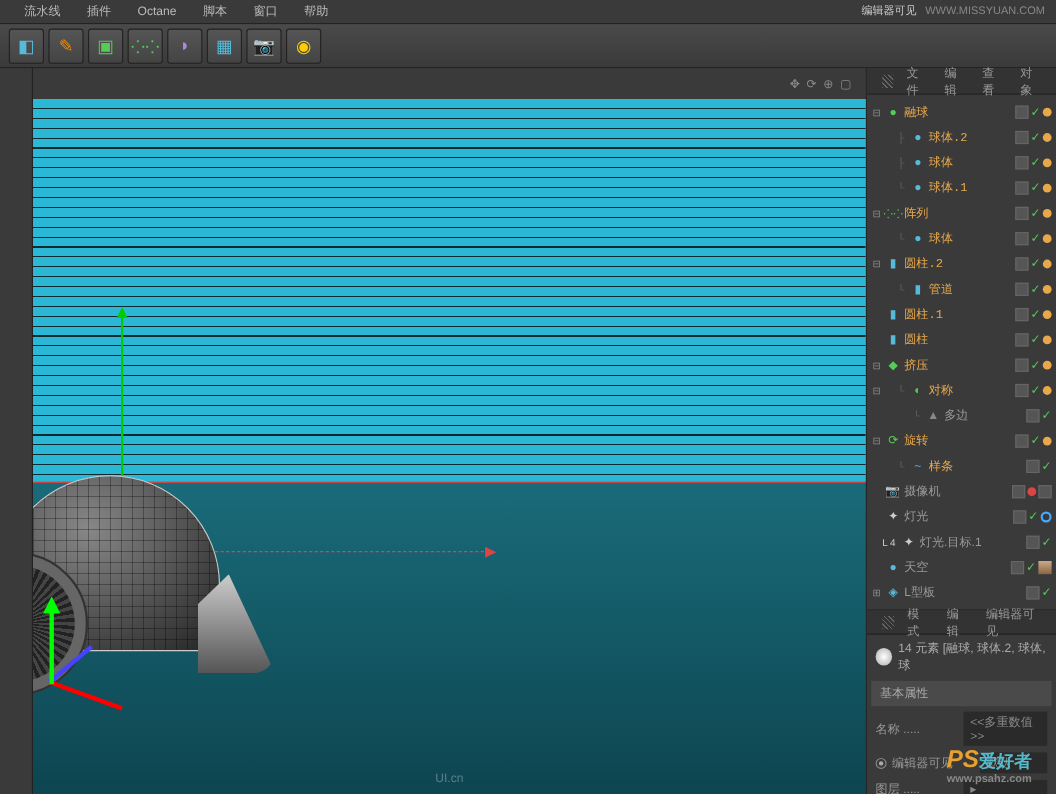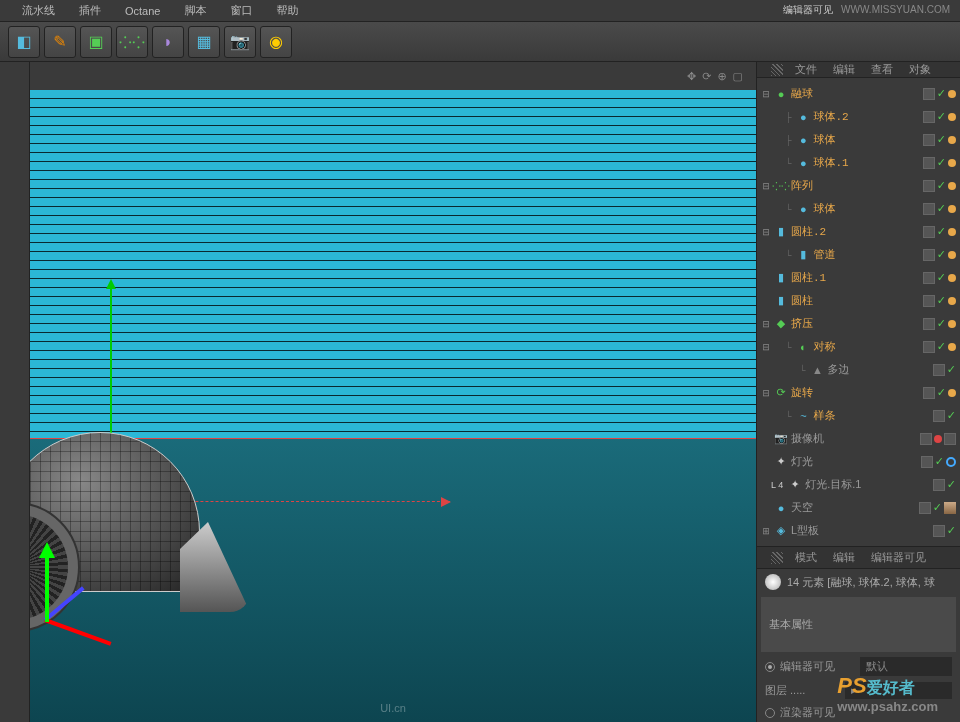--- a/index.html
+++ b/index.html
@@ -35,21 +35,21 @@
 .axis-x { position: absolute; left: 100px; bottom: 220px; width: 320px; height: 1px; border-top: 1px dashed #d44; }
 .axis-x::after { content: ''; position: absolute; right: -6px; top: -5px; border: 5px solid transparent; border-left: 10px solid #d44; }
 
 .gizmo-y { position: absolute; left: 15px; bottom: 100px; width: 4px; height: 70px; background: #0f0; }
 .gizmo-y::before { content: ''; position: absolute; top: -10px; left: -6px; width: 16px; height: 16px; background: #0f0; clip-path: polygon(50% 0, 100% 100%, 0 100%); }
 .gizmo-x { position: absolute; left: 15px; bottom: 100px; width: 70px; height: 4px; background: #f00; transform: rotate(20deg); transform-origin: left; }
 .gizmo-z { position: absolute; left: 15px; bottom: 100px; width: 50px; height: 4px; background: #44f; transform: rotate(-40deg); transform-origin: left; }
 
 .ui-cn { position: absolute; bottom: 8px; left: 50%; transform: translateX(-50%); color: rgba(255,255,255,0.3); font-size: 11px; }
 
-.right-panel { width: 204px; background: #3a3a3a; border-left: 1px solid #222; display: flex; flex-direction: column; }
+.right-panel { width: 173px; background: #3a3a3a; border-left: 1px solid #222; display: flex; flex-direction: column; }
 .panel-tabs { height: 24px; background: #333; display: flex; align-items: center; padding: 0 6px; font-size: 11px; border-bottom: 1px solid #222; }
 .panel-tabs span { margin: 0 8px; color: #999; }
 .panel-tabs .icon { width: 12px; height: 12px; background: repeating-linear-gradient(45deg, #666 0 1px, transparent 1px 3px); margin-right: 4px; }
 
 .tree { flex: 0 0 auto; padding: 4px 0; max-height: 480px; overflow: hidden; }
 .tree-row { display: flex; align-items: center; height: 23px; padding: 0 4px; }
 .tree-toggle { width: 10px; color: #888; cursor: pointer; font-size: 9px; text-align: center; }
 .tree-indent { display: inline-block; }
 .tree-branch { color: #666; font-size: 9px; margin-right: 2px; }
 .tree-icon { width: 14px; height: 14px; margin: 0 3px; display: inline-flex; align-items: center; justify-content: center; font-size: 11px; border-radius: 2px; }
@@ -64,31 +64,31 @@
 .tag-swatch { width: 12px; height: 12px; background: linear-gradient(#ca8, #864); display: inline-block; }
 
 .attr-panel { border-top: 1px solid #222; }
 .attr-header { height: 22px; display: flex; align-items: center; padding: 0 6px; background: #333; }
 .attr-header span { margin: 0 8px; }
 .attr-title { padding: 5px 8px; display: flex; align-items: center; }
 .attr-title .badge { width: 16px; height: 16px; background: radial-gradient(#fff, #aaa); border-radius: 50%; margin-right: 6px; }
 .attr-tabs { display: flex; padding: 0 6px; }
 .attr-tab { padding: 3px 10px; background: #555; color: #ccc; margin-right: 2px; font-size: 11px; cursor: pointer; }
 .attr-tab.inactive { background: #3a3a3a; color: #888; }
-.attr-section { padding: 20px 8px; background: #4a4a4a; margin: 2px 4px; font-family: Liberation Serif, serif; }
+.attr-section { padding: 4px 8px; background: #4a4a4a; margin: 2px 4px; font-family: Liberation Serif, serif; }
 .attr-row { display: flex; align-items: center; padding: 3px 8px; }
 .attr-label { width: 80px; color: #999; font-size: 11px; }
 .attr-value { flex: 1; background: #2a2a2a; padding: 2px 6px; color: #888; font-size: 11px; }
 .radio { width: 10px; height: 10px; border: 1px solid #888; border-radius: 50%; margin-right: 5px; display: inline-block; }
 .radio.on::after { content: ''; display: block; width: 4px; height: 4px; background: #aaa; border-radius: 50%; margin: 2px; }
 
 .watermark-br { position: absolute; right: 22px; bottom: 8px; font-size: 22px; font-weight: bold; }
 .watermark-br .ps { color: #e8a030; font-style: italic; }
 .watermark-br .cn { color: #5bc; font-size: 16px; }
-.watermark-br .url { display: block; font-size: 13px; color: #888; text-align: center; }
+.watermark-br .url { display: block; font-size: 10px; color: #888; text-align: center; }
 </style>
 </head>
 <body>
 
 <div class="menubar">
   <span>流水线</span>
   <span>插件</span>
   <span>Octane</span>
   <span>脚本</span>
   <span>窗口</span>
@@ -379,20 +379,24 @@
         <span>编辑</span>
         <span>编辑器可见</span>
       </div>
       <div class="attr-title">
         <span class="badge"></span>
         <span>14 元素 [融球, 球体.2, 球体, 球</span>
       </div>
       <div class="attr-section">基本属性</div>
       <div id="attr-rows">
           <div class="attr-row">
+            <span class="attr-label">名称 .....</span>
+            <span class="attr-value">&lt;&lt;多重数值&gt;&gt;</span>
+          </div>
+          <div class="attr-row">
             <span class="radio on"></span>
             <span class="attr-label">编辑器可见 </span>
             <span class="attr-value">默认</span>
           </div>
           <div class="attr-row">
             <span class="attr-label">图层 .....</span>
             <span class="attr-value"> ▸</span>
           </div>
           <div class="attr-row">
             <span class="radio"></span>

